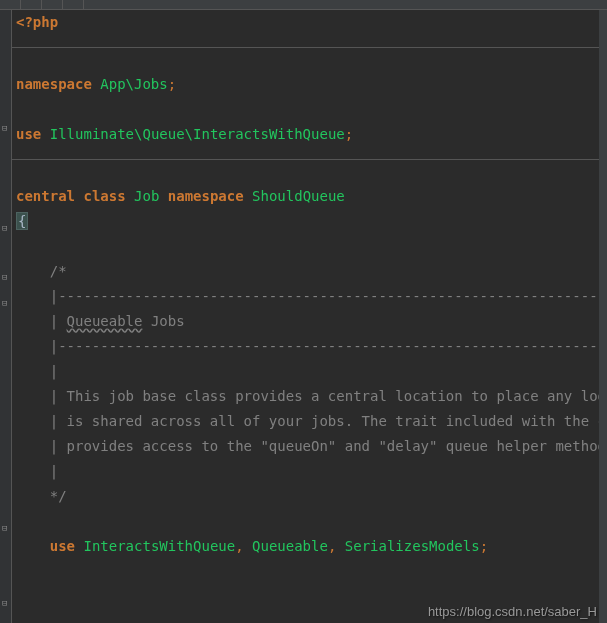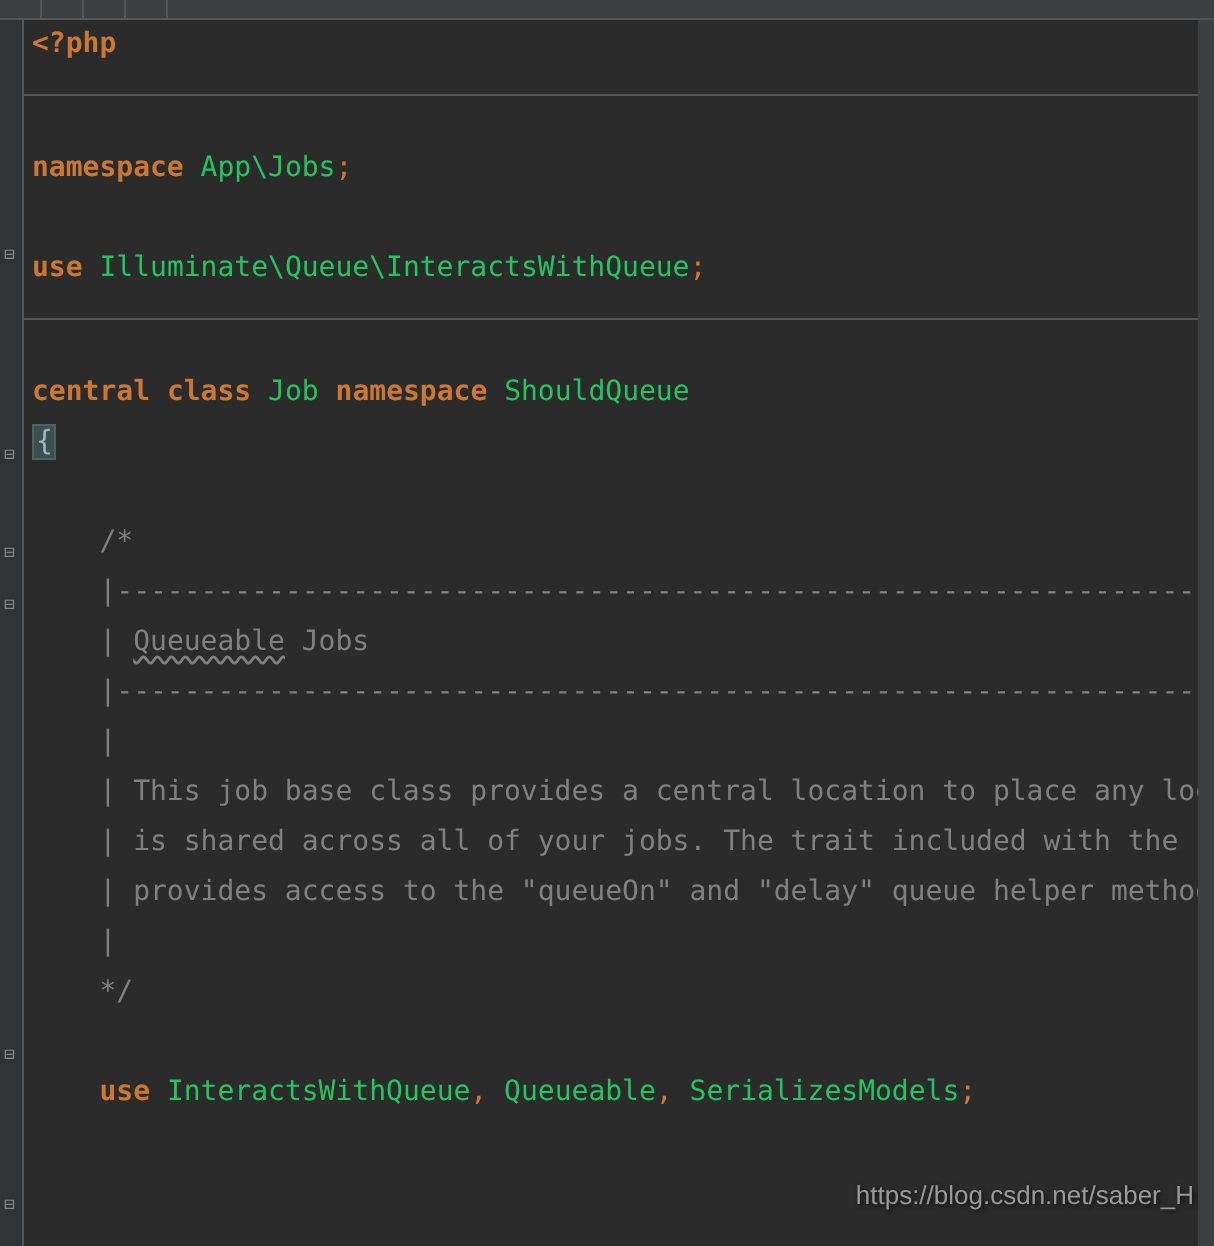--- a/index.html
+++ b/index.html
@@ -78,21 +78,21 @@
     }
     .hr-line {
       border-top: 1px solid #555;
       margin-left: -4px;
       height: 1px;
       margin-top: 12px;
       margin-bottom: -13px;
     }
     .watermark {
       position: absolute;
-      bottom: 18px;
+      bottom: 4px;
       right: 10px;
       color: #999;
       font-size: 13px;
       font-family: Arial, sans-serif;
       text-shadow: 1px 1px 2px rgba(0,0,0,0.6);
     }
     .scrollbar-track {
       position: absolute;
       top: 10px;
       bottom: 0;

